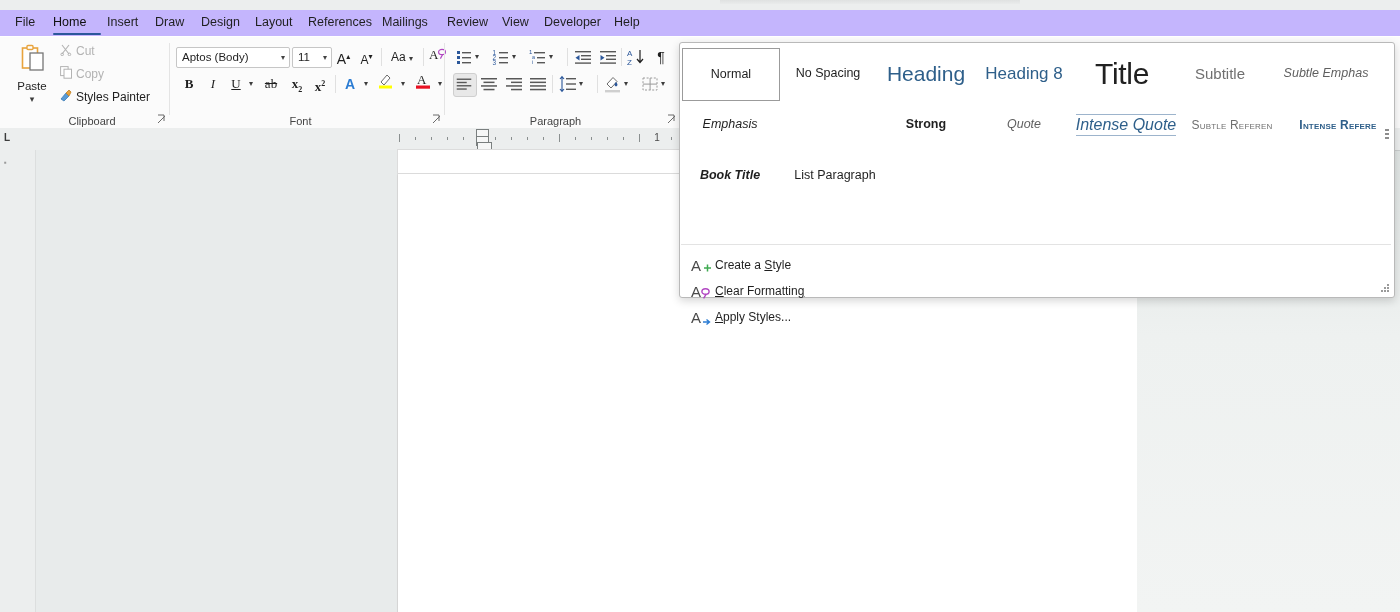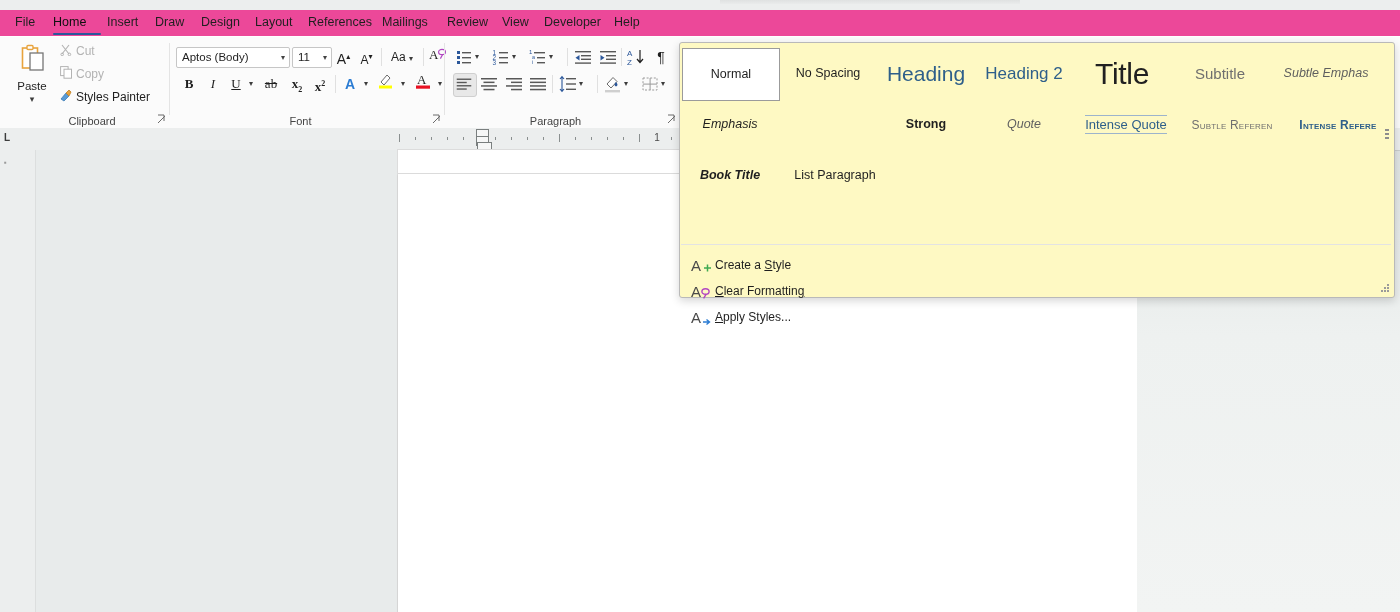--- a/index.html
+++ b/index.html
@@ -13,21 +13,21 @@
     -webkit-font-smoothing:antialiased;
   }
   .app{position:absolute;inset:0;}
 
   
   .topstrip{position:absolute;left:0;top:0;width:1400px;height:10px;background:#eceeee;}
   .topstrip .tabshadow{position:absolute;left:720px;top:0;width:300px;height:4px;
     background:linear-gradient(180deg,#dfe1e1,#e9ebeb);}
 
   
-  .tabbar{position:absolute;left:0;top:10px;width:1400px;height:26px;background:#ec4899;}
+  .tabbar{position:absolute;left:0;top:10px;width:1400px;height:26px;background:#c4b5fd;}
   .tab{position:absolute;top:0;height:26px;line-height:24px;font-size:12.5px;color:#1f1f1f;
        padding:0 7px;white-space:nowrap;cursor:default;}
   .tab.active{color:#0f0f0f;}
   .tab.active .ul{position:absolute;left:7px;right:7px;bottom:1px;height:2px;background:#2b579a;border-radius:1px;}
 
   
   .ribbon{position:absolute;left:0;top:36px;width:1400px;height:92px;background:#fbfbfb;
     border-bottom:1px solid #e2e2e2;}
   .ribbon-inner{position:absolute;left:0;top:0;right:0;bottom:0;background:#fbfbfb;
     border-top:1px solid #fff;border-radius:0;}
@@ -79,21 +79,21 @@
   .navcaret{position:absolute;left:4px;top:8px;font-size:8px;color:#9a9a9a;}
   .pagePrev{position:absolute;left:398px;top:0px;width:739px;height:24px;background:#fff;
             box-shadow:0 0 0 1px #dcdcdc;}
   .page{position:absolute;left:398px;top:24px;width:739px;height:438px;background:#fff;
         box-shadow:0 1px 2px rgba(0,0,0,.10),0 0 0 1px #dcdcdc;}
   .rightshade{position:absolute;left:1137px;top:0;width:263px;height:462px;
     background:linear-gradient(180deg,#dfe4e3,#eef1f0 40%,#f2f4f3);}
   .canvas-top-line{position:absolute;left:1137px;top:0;width:263px;height:1px;background:#c9cdcd;}
 
   
-  .gallery{position:absolute;left:679px;top:42px;width:714px;height:254px;background:#fef9c3;
+  .gallery{position:absolute;left:679px;top:42px;width:714px;height:254px;background:#ffffff;
     border:1px solid #b9b9b9;border-radius:3px;
     box-shadow:0 3px 9px rgba(0,0,0,.16);}
   .gal-rows{position:absolute;left:0;top:0;width:712px;height:162px;overflow:hidden;}
   .srow{position:absolute;left:0;width:712px;height:51px;}
   .scell{position:absolute;top:0;height:51px;cursor:default;overflow:hidden;}
   .scell .inner{position:absolute;left:0;right:0;top:0;bottom:0;display:flex;align-items:center;justify-content:center;}
   .scell.sel{border:1px solid #9b9b9b;background:#fff;box-shadow:0 0 0 1px #fff inset;}
   .st{white-space:nowrap;line-height:1;}
 
   .gal-sep{position:absolute;left:1px;top:201px;width:710px;height:1px;background:#e3e3e3;}
@@ -441,21 +441,21 @@
               <span class="st" style="font-size:12.5px;color:#1f1f1f;">No Spacing</span>
             </div>
         </div>
         <div class="scell" style="left:198px;width:96px;">
           <div class="inner">
               <span class="st" style="font-size:21px;color:#2e5f8a;">Heading</span>
             </div>
         </div>
         <div class="scell" style="left:296px;width:96px;">
           <div class="inner">
-              <span class="st" style="font-size:17px;color:#2e5f8a;">Heading 2</span>
+              <span class="st" style="font-size:17px;color:#2e5f8a;">Heading 8</span>
             </div>
         </div>
         <div class="scell" style="left:394px;width:96px;">
           <div class="inner">
               <span class="st" style="font-size:30px;color:#212121;letter-spacing:-.3px;">Title</span>
             </div>
         </div>
         <div class="scell" style="left:492px;width:96px;">
           <div class="inner">
               <span class="st" style="font-size:15px;color:#6f6f6f;">Subtitle</span>
@@ -479,21 +479,21 @@
               <span class="st" style="font-size:12.5px;color:#1f1f1f;font-weight:bold;">Strong</span>
             </div>
         </div>
         <div class="scell" style="left:296px;width:96px;">
           <div class="inner">
               <span class="st" style="font-size:12.5px;color:#5f5f5f;font-style:italic;">Quote</span>
             </div>
         </div>
         <div class="scell" style="left:394px;width:104px;">
           <div class="inner">
-              <span class="st" style="font-size:13px;color:#2e5f8a;border-top:1px solid #9db4cc;border-bottom:1px solid #9db4cc;padding:2px 0;">Intense Quote</span>
+              <span class="st" style="font-size:16px;color:#2e5f8a;font-style:italic;border-top:1px solid #9db4cc;border-bottom:1px solid #9db4cc;padding:2px 0;">Intense Quote</span>
             </div>
         </div>
         <div class="scell" style="left:500px;width:104px;">
           <div class="inner">
               <span class="st" style="font-size:12px;color:#6f6f6f;font-variant:small-caps;letter-spacing:.2px;">Subtle Referen</span>
             </div>
         </div>
         <div class="scell" style="left:606px;width:104px;">
           <div class="inner">
               <span class="st" style="font-size:12px;color:#2e5f8a;font-variant:small-caps;font-weight:bold;letter-spacing:.2px;">Intense Refere</span>

